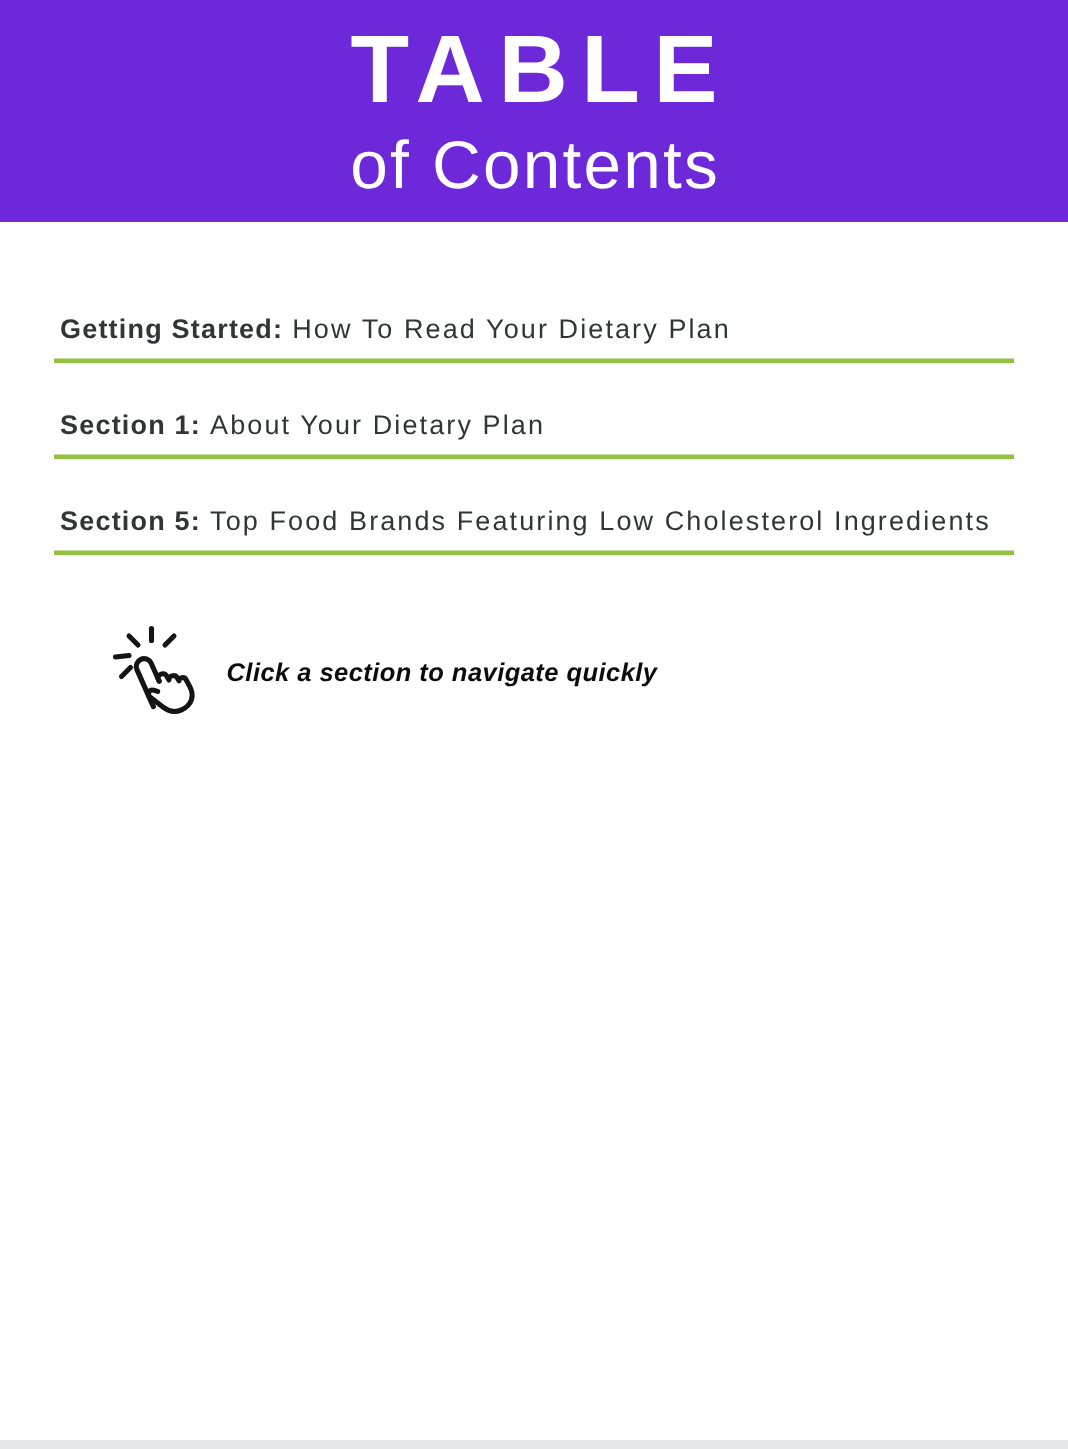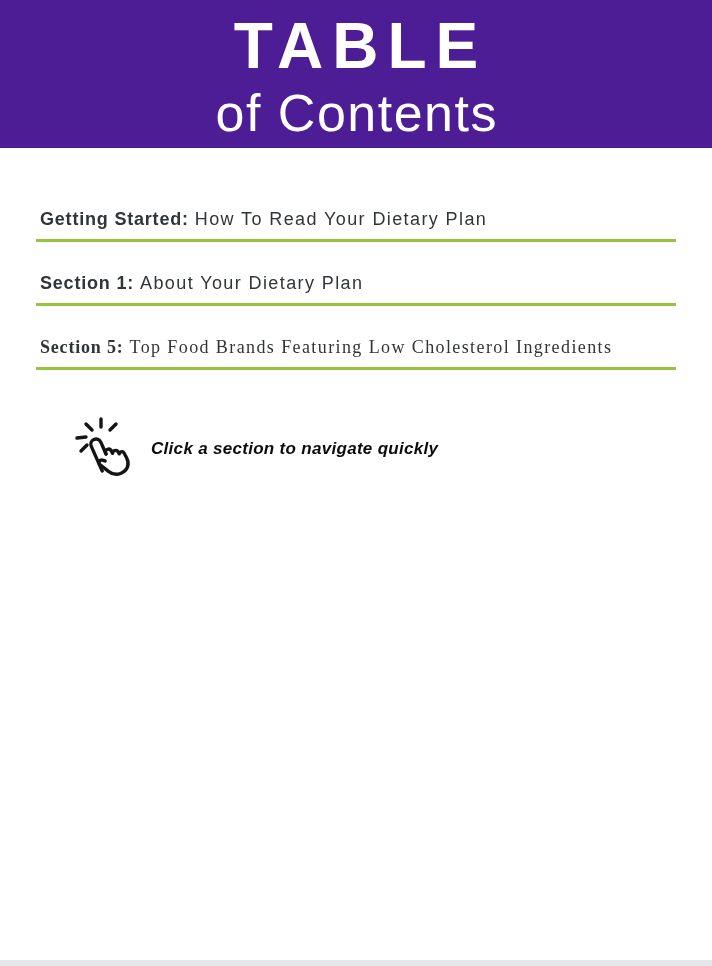--- a/index.html
+++ b/index.html
@@ -10,36 +10,36 @@
     height: 966px;
     overflow: hidden;
     font-family: "Liberation Sans", sans-serif;
     position: relative;
   }
 
   
   .header {
     width: 712px;
     height: 148px;
-    background: #4c1d95;
+    background: #6d28d9;
     text-align: center;
     box-sizing: border-box;
     padding-top: 14px;
   }
   .header-title {
     color: #ffffff;
     font-size: 64px;
     font-weight: 800;
     letter-spacing: 9px;
     margin-right: -9px; 
     line-height: 1.0;
   }
   .header-subtitle {
     color: #ffffff;
-    font-size: 52px;
+    font-size: 45px;
     font-weight: 500;
     letter-spacing: 1.5px;
     margin-right: -1.5px;
     line-height: 1.0;
     margin-top: 9px;
   }
 
   
   .toc {
     padding: 62px 36px 0 36px;
@@ -48,21 +48,21 @@
     border-bottom: 3px solid #93c43e;
     padding: 0 0 10px 4px;
     margin-bottom: 32px;
     font-size: 18px;
     line-height: 19px;
     color: #323537;
     white-space: nowrap;
     cursor: pointer;
   }
   .toc-row:nth-child(5) { margin-bottom: 34px; }
-  .toc-row:last-child { margin-bottom: 0; font-family: Liberation Serif, serif; }
+  .toc-row:last-child { margin-bottom: 0; }
   .toc-label {
     font-weight: 700;
     letter-spacing: 0.8px;
   }
   .toc-sep {
     font-weight: 700;
     letter-spacing: 0.8px;
     margin-right: 6px;
   }
   .toc-title {

